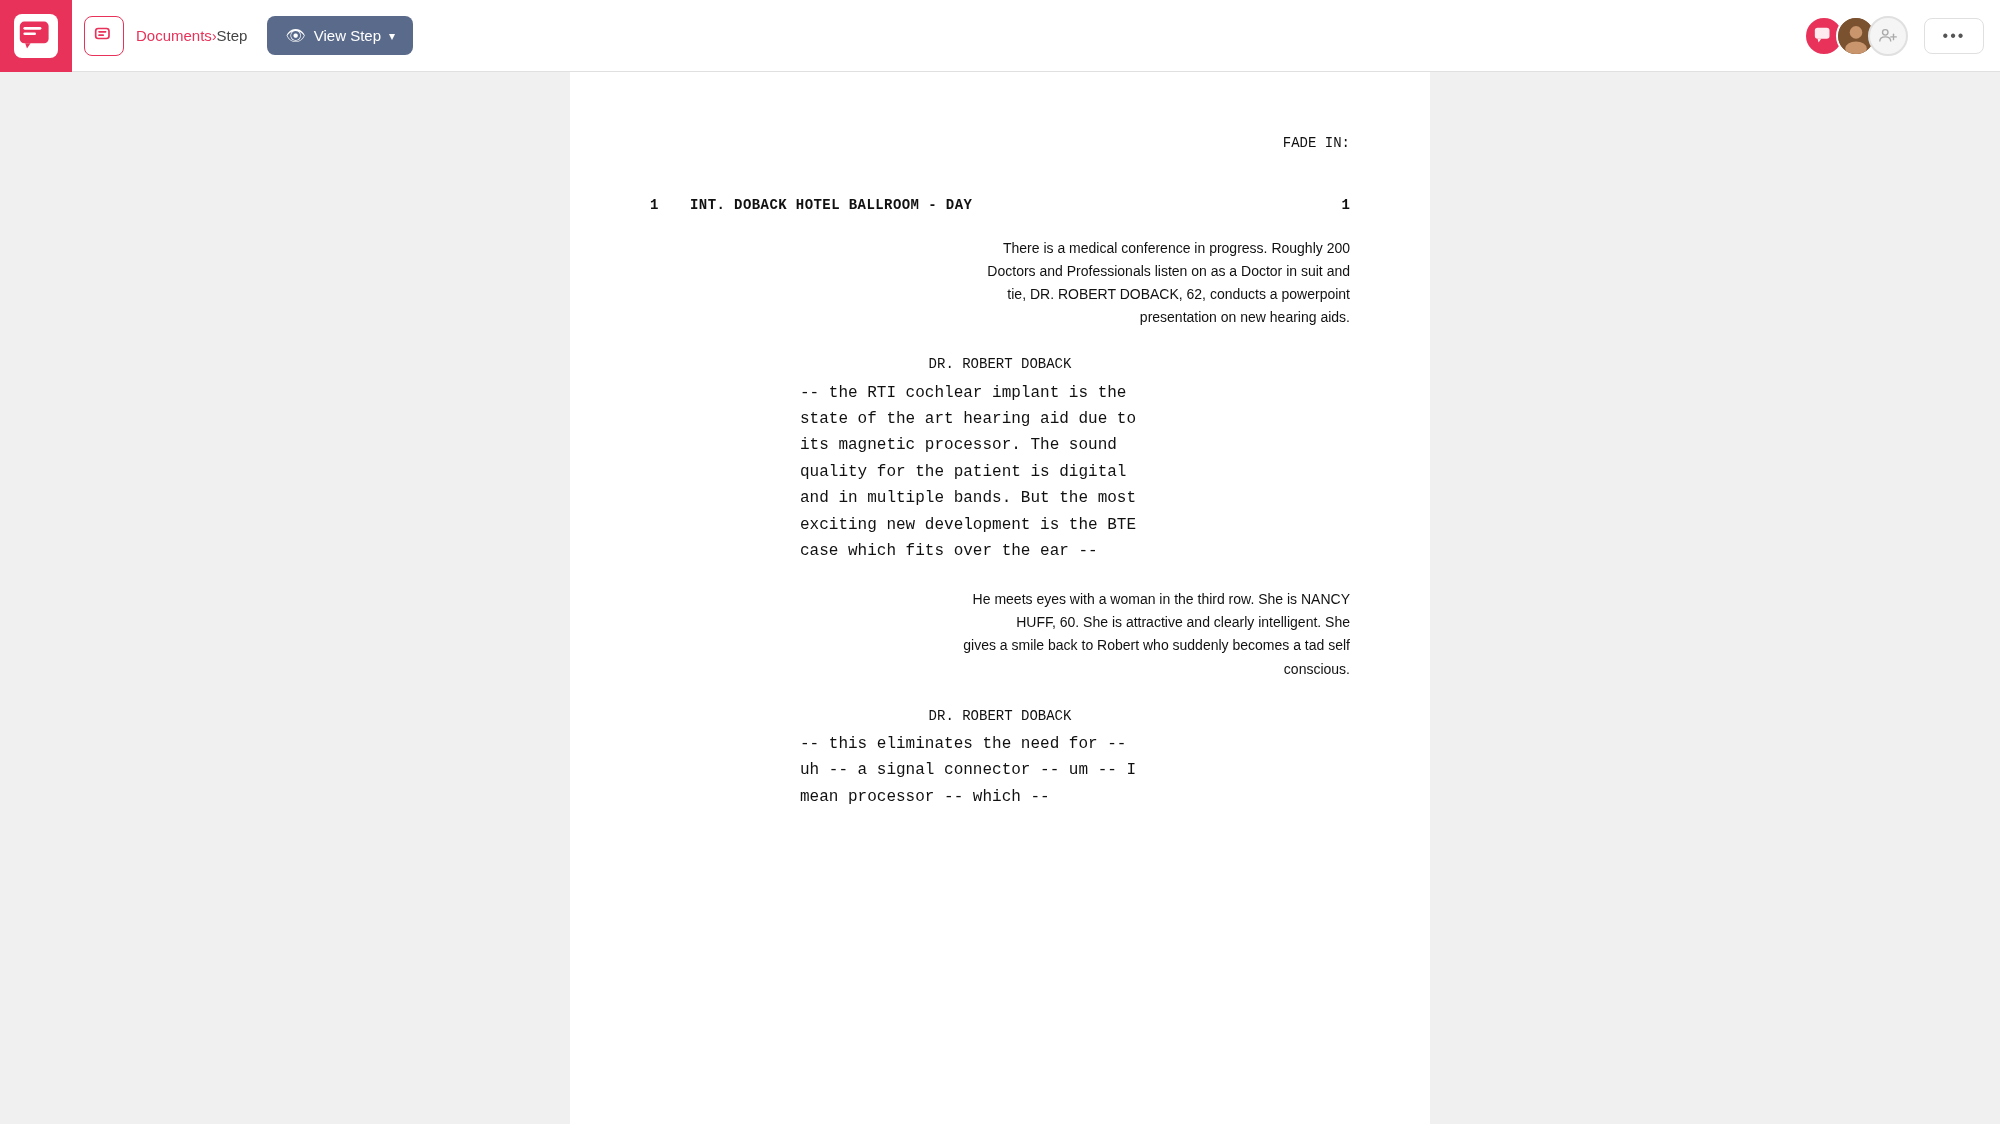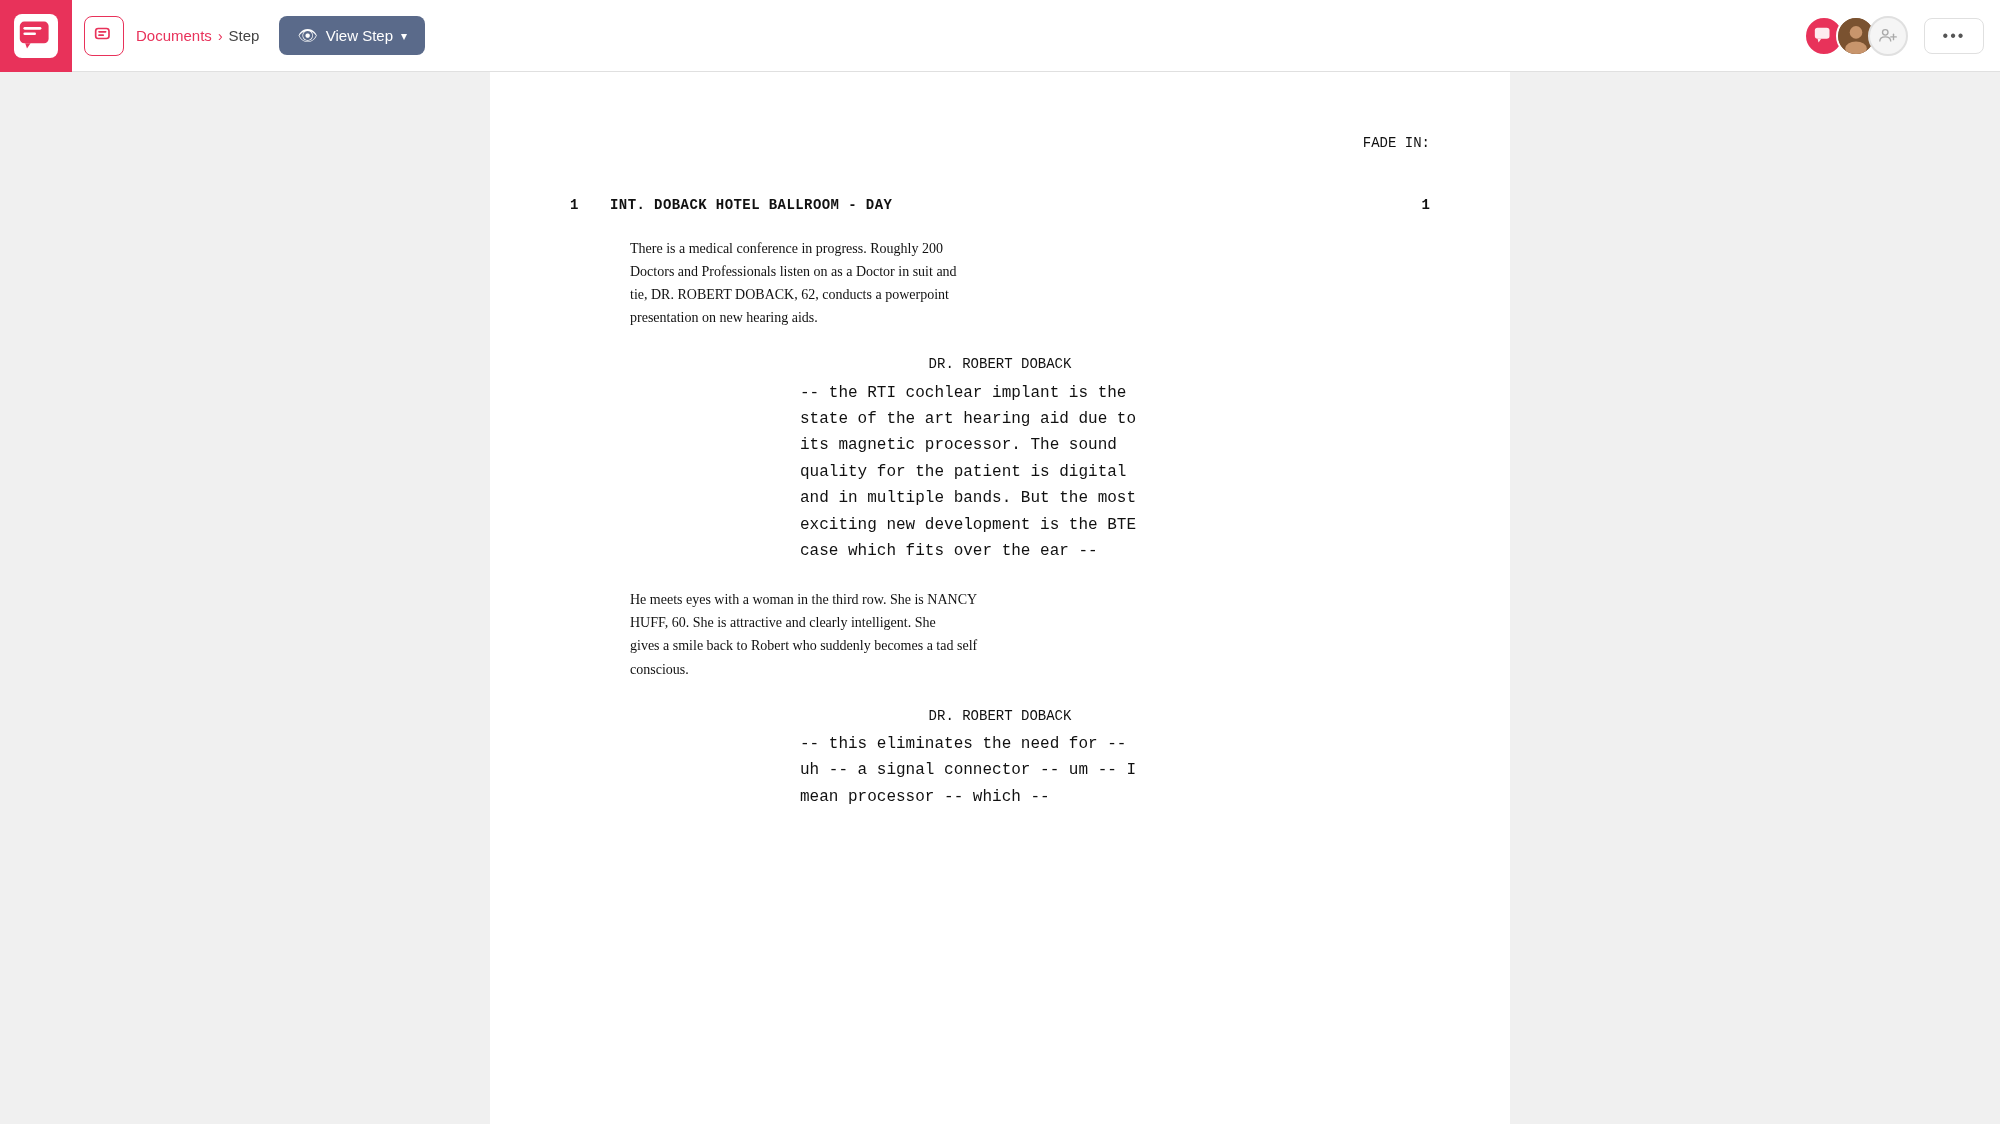--- a/index.html
+++ b/index.html
@@ -58,21 +58,20 @@
       background: #fff;
       display: flex;
       align-items: center;
       justify-content: center;
       cursor: pointer;
     }
 
     .breadcrumb {
       display: flex;
       align-items: center;
-      gap: 6px;
       font-size: 15px;
       color: #333;
     }
 
     .breadcrumb-documents {
       color: #e8325a;
       font-weight: 500;
       cursor: pointer;
     }
 
@@ -178,21 +177,21 @@
       margin-top: 72px;
       background: #f0f0f0;
       min-height: calc(100vh - 72px);
       display: flex;
       justify-content: center;
       padding: 0;
     }
 
     .document-container {
       background: #fff;
-      width: 1020px;
+      width: 860px;
       min-height: calc(100vh - 72px);
       padding: 60px 80px;
       box-shadow: none;
     }
 
     
     .screenplay {
       font-family: "Courier New", Courier, monospace;
       font-size: 14px;
       line-height: 1.6;
@@ -231,23 +230,24 @@
       min-width: 40px;
       text-align: right;
       font-weight: bold;
       font-family: "Courier New", Courier, monospace;
       font-size: 14px;
     }
 
     .action-block {
       margin: 0 0 24px 0;
       margin-left: 60px;
-      font-family: Liberation Serif, serif;
+      font-family: Liberation Sans, sans-serif;
       font-size: 14px;
       line-height: 1.65;
+      text-align: right;
     }
 
     .character-name {
       text-align: center;
       margin: 0 auto 4px;
       font-family: "Courier New", Courier, monospace;
       font-size: 14px;
       font-weight: normal;
       width: 400px;
     }

